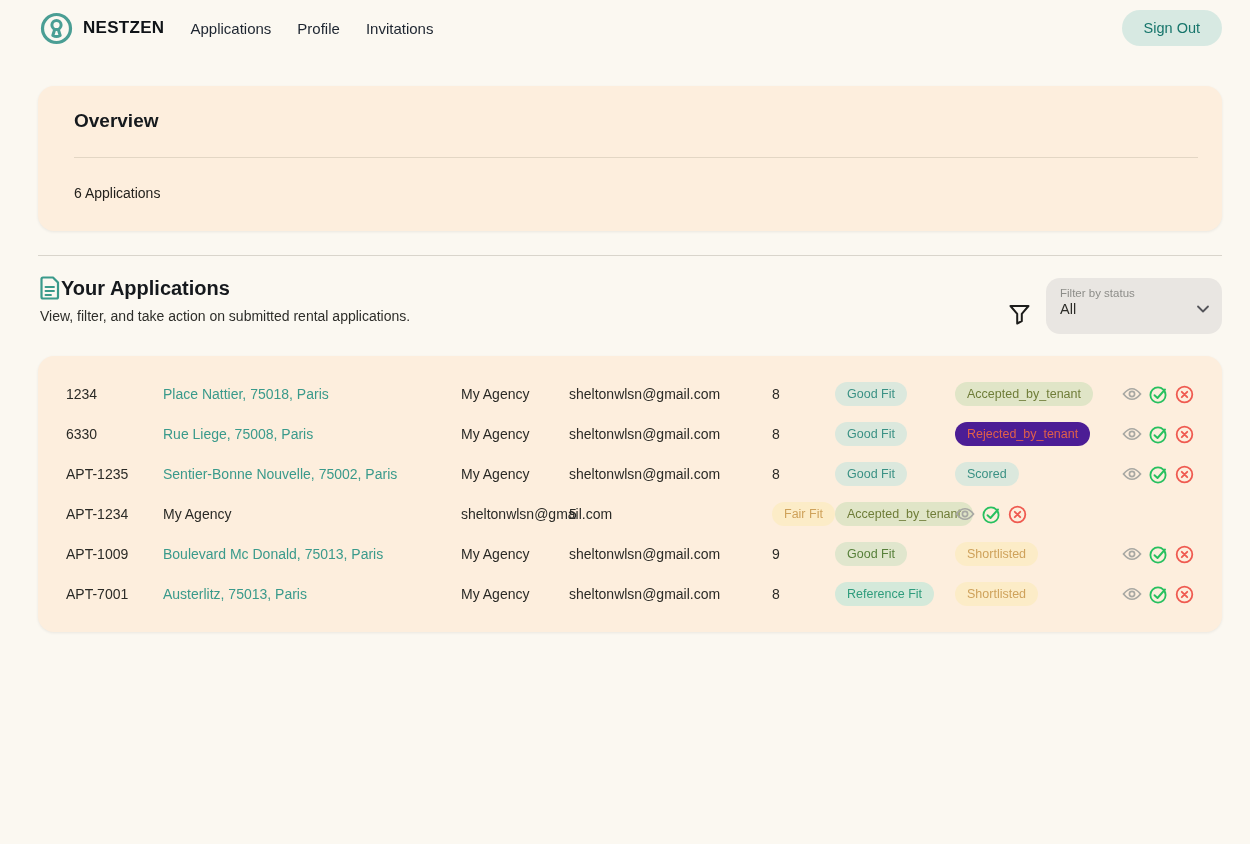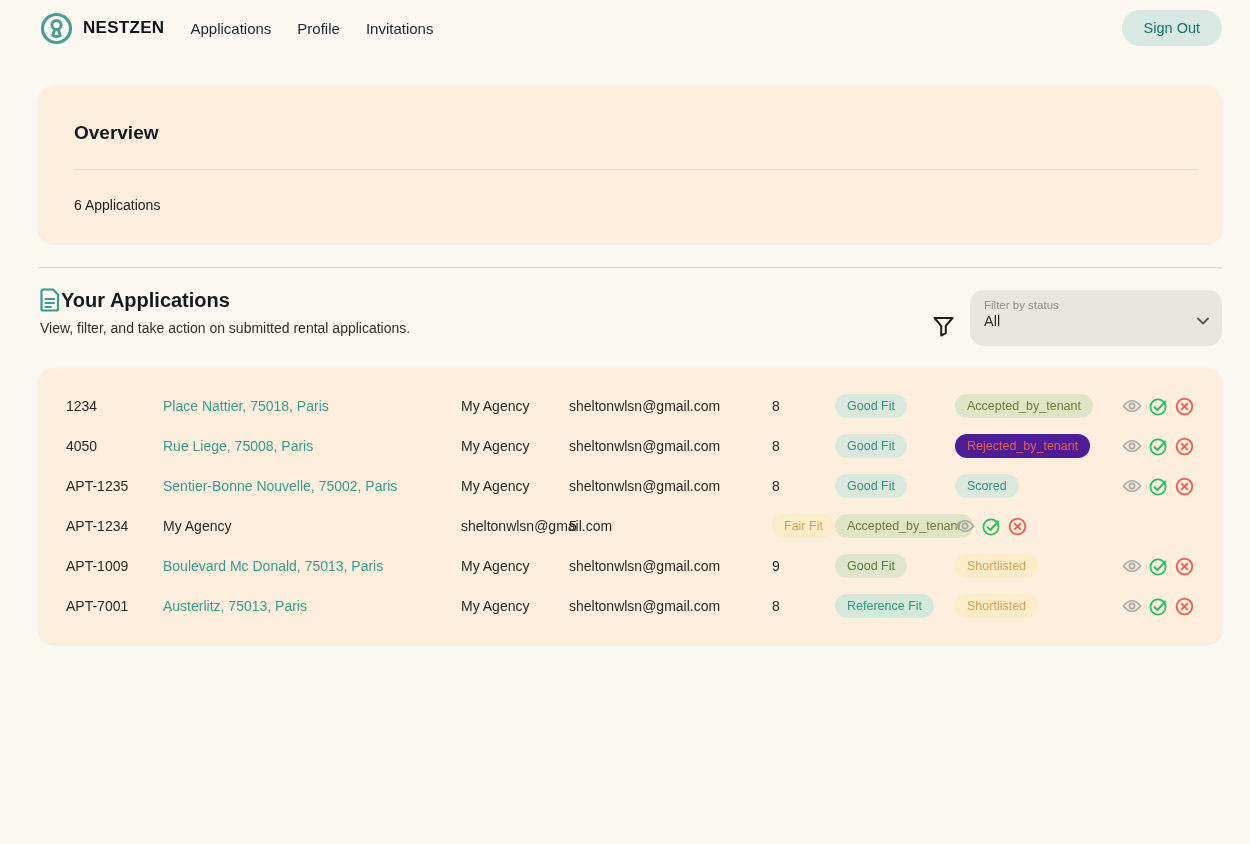--- a/index.html
+++ b/index.html
@@ -35,36 +35,36 @@
   .spacer{flex:1;}
   .signout{
     background:var(--signout-bg);color:var(--signout-text);
     border:none;border-radius:999px;padding:10px 22px;
     font-size:14.5px;font-family:inherit;cursor:pointer;
   }
   
   .page{padding:0 28px 0 38px;}
   .overview-card{
     margin-top:30px;background:var(--card-bg);border-radius:16px;
-    padding:36px 24px 30px 36px;box-shadow:0 1px 3px rgba(0,0,0,.07);
+    padding:24px 24px 30px 36px;box-shadow:0 1px 3px rgba(0,0,0,.07);
   }
   .overview-title{font-size:19px;font-weight:bold;color:#15191d;}
   .overview-divider{border:none;border-top:1px solid #e3d6c4;margin:25px 0 0;}
   .overview-count{margin-top:27px;font-size:14px;color:#23211d;}
   .section-divider{border:none;border-top:1px solid var(--divider);margin-top:24px;}
   
   .apps-header{display:flex;align-items:flex-start;margin-top:20px;}
   .apps-left{display:flex;flex-direction:column;gap:8px;padding-left:2px;}
   .apps-title-row{display:flex;align-items:center;gap:0;}
   .apps-title{font-size:20px;font-weight:bold;color:#15191d;}
   .apps-subtitle{font-size:14px;color:#2e2e2a;}
   .apps-right{display:flex;align-items:center;gap:14px;margin-top:2px;}
   .funnel{margin-top:16px;}
   .filter-select{
-    width:252px;height:56px;background:var(--filter-bg);border-radius:14px;
+    width:176px;height:56px;background:var(--filter-bg);border-radius:14px;
     padding:9px 14px 0 14px;position:relative;cursor:pointer;
   }
   .filter-label{font-size:11.5px;color:var(--text-muted);display:block;}
   .filter-value{font-size:14.5px;color:#2c2c28;display:block;margin-top:2px;}
   .filter-chevron{position:absolute;right:12px;top:22px;}
   
   .table-card{
     margin-top:22px;background:var(--card-bg);border-radius:16px;
     padding:18px 16px;box-shadow:0 1px 3px rgba(0,0,0,.07);
   }
@@ -194,21 +194,21 @@
           <svg width="19" height="19" viewBox="0 0 19 19" fill="none">
             <circle cx="9.5" cy="9.5" r="7.8" stroke="#ef5a50" stroke-width="1.8"></circle>
             <path d="M6.8 6.8 L12.2 12.2 M12.2 6.8 L6.8 12.2" stroke="#ef5a50" stroke-width="1.9" stroke-linecap="round"></path>
           </svg>
         </span>
       </button>
     </span>
   </div>
 
   <div class="grid-row trow">
-    <span class="cell">4050</span>
+    <span class="cell">6330</span>
     <span class="cell"><a>Rue Liege, 75008, Paris</a></span>
     <span class="cell">My Agency</span>
     <span class="cell">sheltonwlsn@gmail.com</span>
     <span class="cell">8</span>
     <span class="cell"><span class="badge teal">Good Fit</span></span>
     <span class="cell"><span class="badge red">Rejected_by_tenant</span></span>
     <span class="cell actions-cell">
       <button class="icon-btn" title="">
         <span style="display:flex;">
           <svg width="20" height="16" viewBox="0 0 20 16" fill="none">

